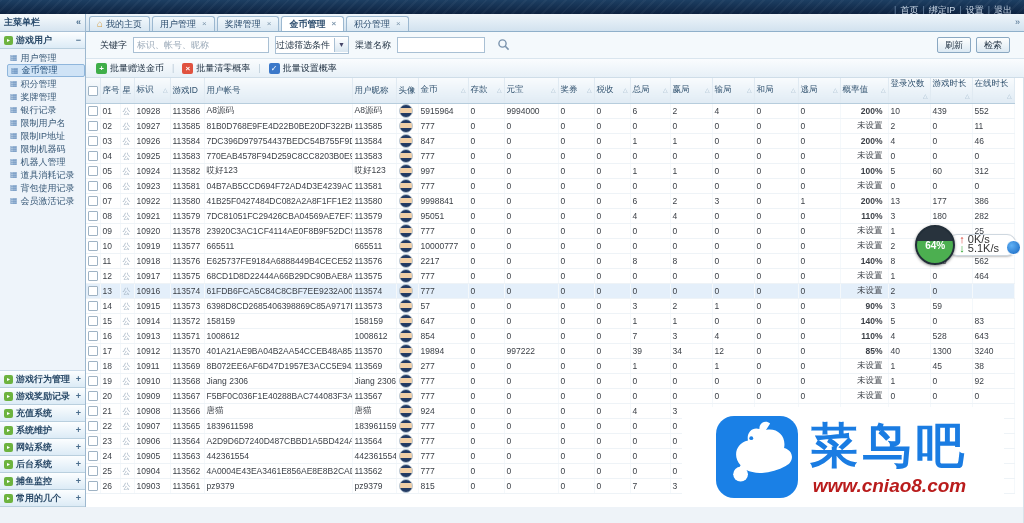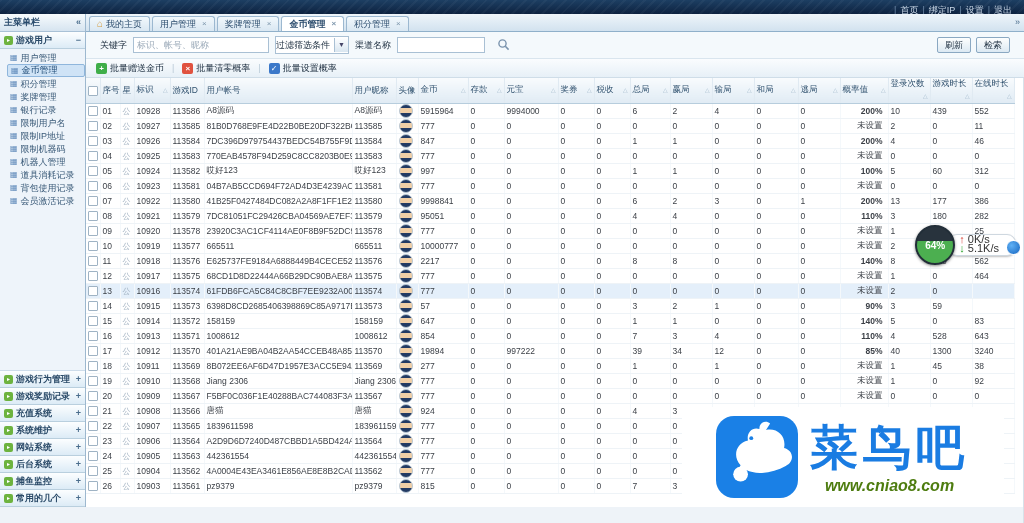--- a/index.html
+++ b/index.html
@@ -114,21 +114,21 @@
   .up-arrow{color:#d63c31;font-weight:bold}.down-arrow{color:#2ba12b;font-weight:bold}
   #pill-ico{position:absolute;right:-6px;top:5px;width:13px;height:13px;border-radius:50%;
     background:radial-gradient(circle at 35% 35%,#5fb0f5,#1565c0);border:1px solid #fff;cursor:pointer}
   
   #watermark{position:absolute;right:20px;bottom:0;width:322px;height:100px;background:#fff;
     display:flex;align-items:center;gap:12px;z-index:6;padding-left:34px;box-sizing:border-box}
   #wm-ico{width:82px;height:82px;background:#1a80e6;border-radius:18px;flex:none;position:relative}
   .wm-text{display:flex;flex-direction:column;align-items:center}
   .wm-title{font-size:48px;font-weight:bold;color:#1a7ce2;letter-spacing:5px;line-height:56px;
     font-family:"DejaVu Serif","Liberation Serif",serif}
-  .wm-url{font-size:16px;font-weight:bold;color:#4d7c0f;font-style:italic;margin-top:2px}
+  .wm-url{font-size:19px;font-weight:bold;color:#b91c1c;font-style:italic;margin-top:2px}
 </style>
 </head>
 <body>
 
 <div id="app">
 
   <header id="topbar">
     <div id="top-links"><span class="sep">|</span><a>首页</a><span class="sep">|</span><a>绑定IP</a><span class="sep">|</span><a>设置</a><span class="sep">|</span><a>退出</a></div>
     <div id="top-icons">
         <span class="top-icon" style="background: rgb(74, 144, 217);"></span>

